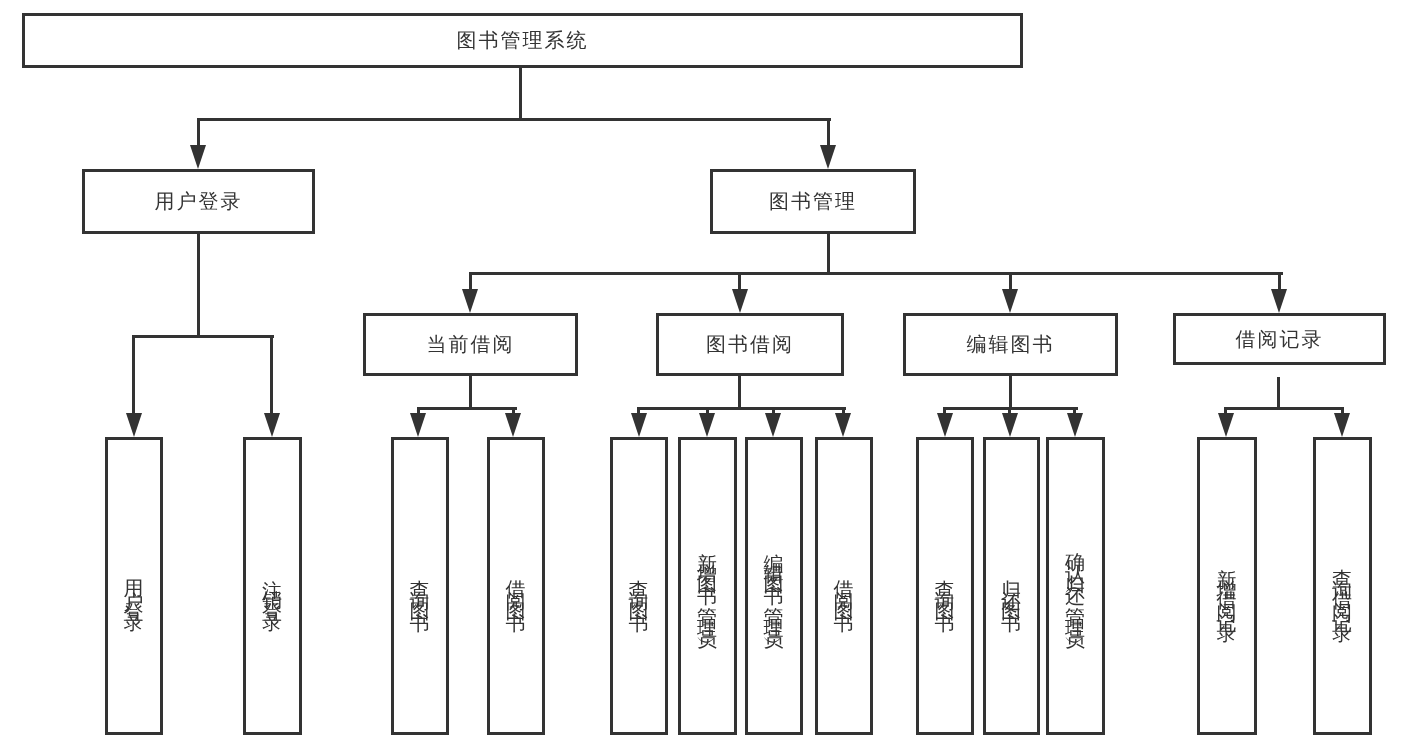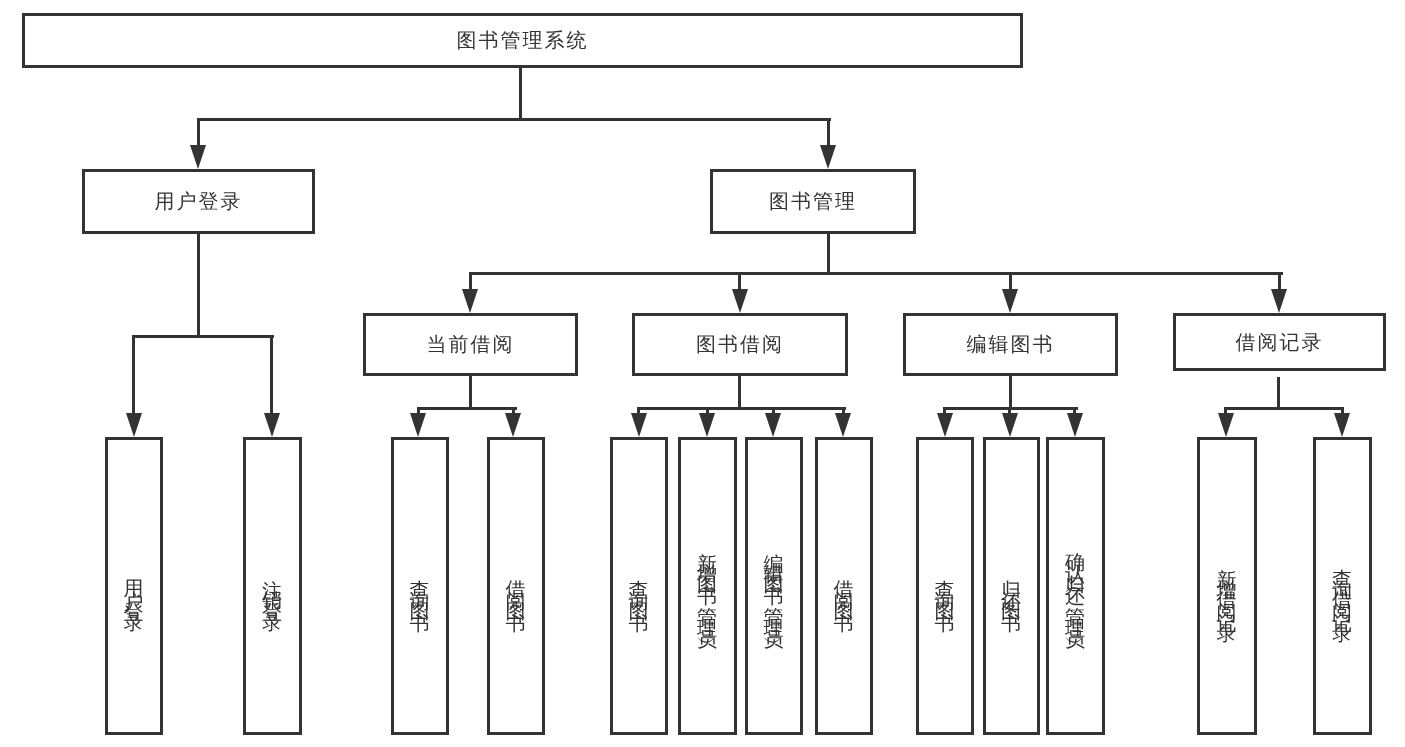--- a/index.html
+++ b/index.html
@@ -39,27 +39,27 @@
   <div class="box hbox" style="left:82px;top:169px;width:233px;height:65px">
     <span class="lbl">用户登录</span>
   </div>
   <div class="box hbox" style="left:710px;top:169px;width:206px;height:65px">
     <span class="lbl">图书管理</span>
   </div>
 
   <div class="box hbox" style="left:363px;top:313px;width:215px;height:63px">
     <span class="lbl">当前借阅</span>
   </div>
-  <div class="box hbox" style="left:632px;top:313px;width:216px;height:63px">
+  <div class="box hbox" style="left:656px;top:313px;width:188px;height:63px">
     <span class="lbl">图书借阅</span>
   </div>
   <div class="box hbox" style="left:903px;top:313px;width:215px;height:63px">
     <span class="lbl">编辑图书</span>
   </div>
-  <div class="box hbox" style="left:1173px;top:313px;width:213px;height:58px">
+  <div class="box hbox" style="left:1173px;top:313px;width:213px;height:52px">
     <span class="lbl">借阅记录</span>
   </div>
 
   <div class="box vbox" style="left:105px;top:437px;width:58px;height:298px">
     <span class="lbl">用户登录</span>
   </div>
   <div class="box vbox" style="left:243px;top:437px;width:59px;height:298px">
     <span class="lbl">注销登录</span>
   </div>
   <div class="box vbox" style="left:391px;top:437px;width:58px;height:298px">

